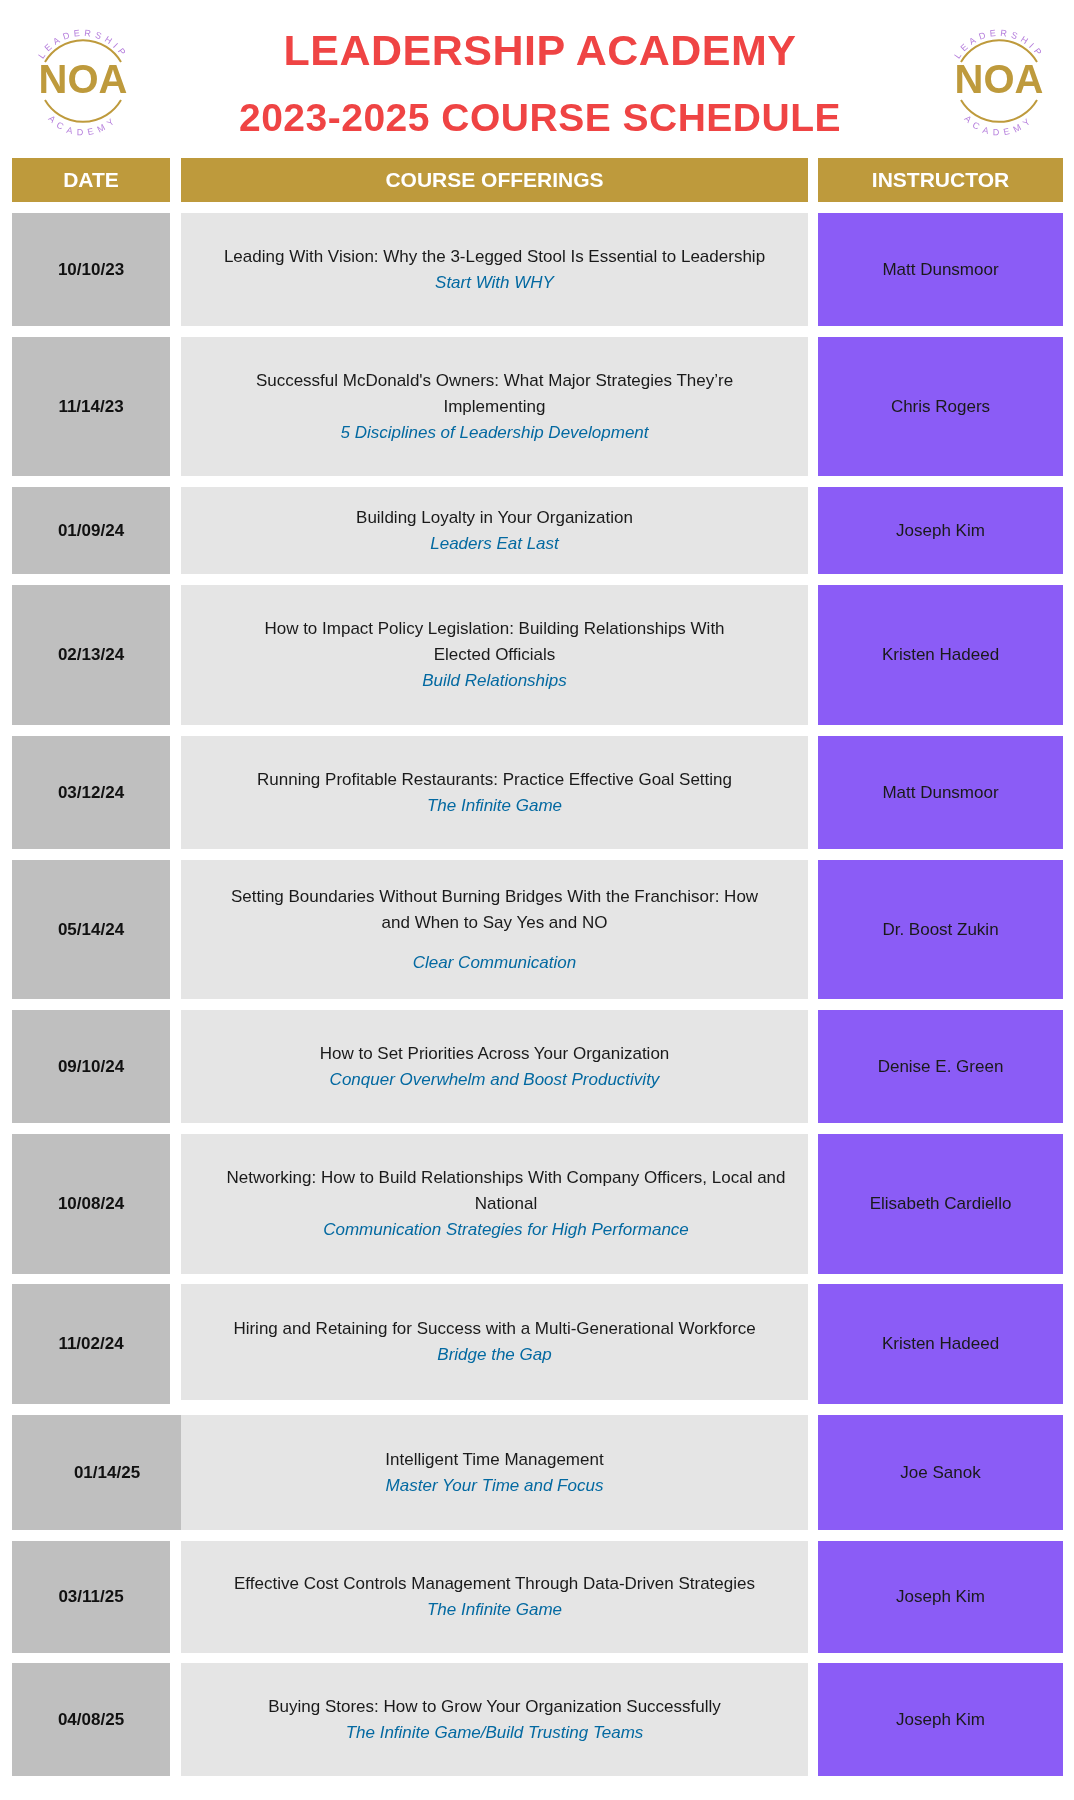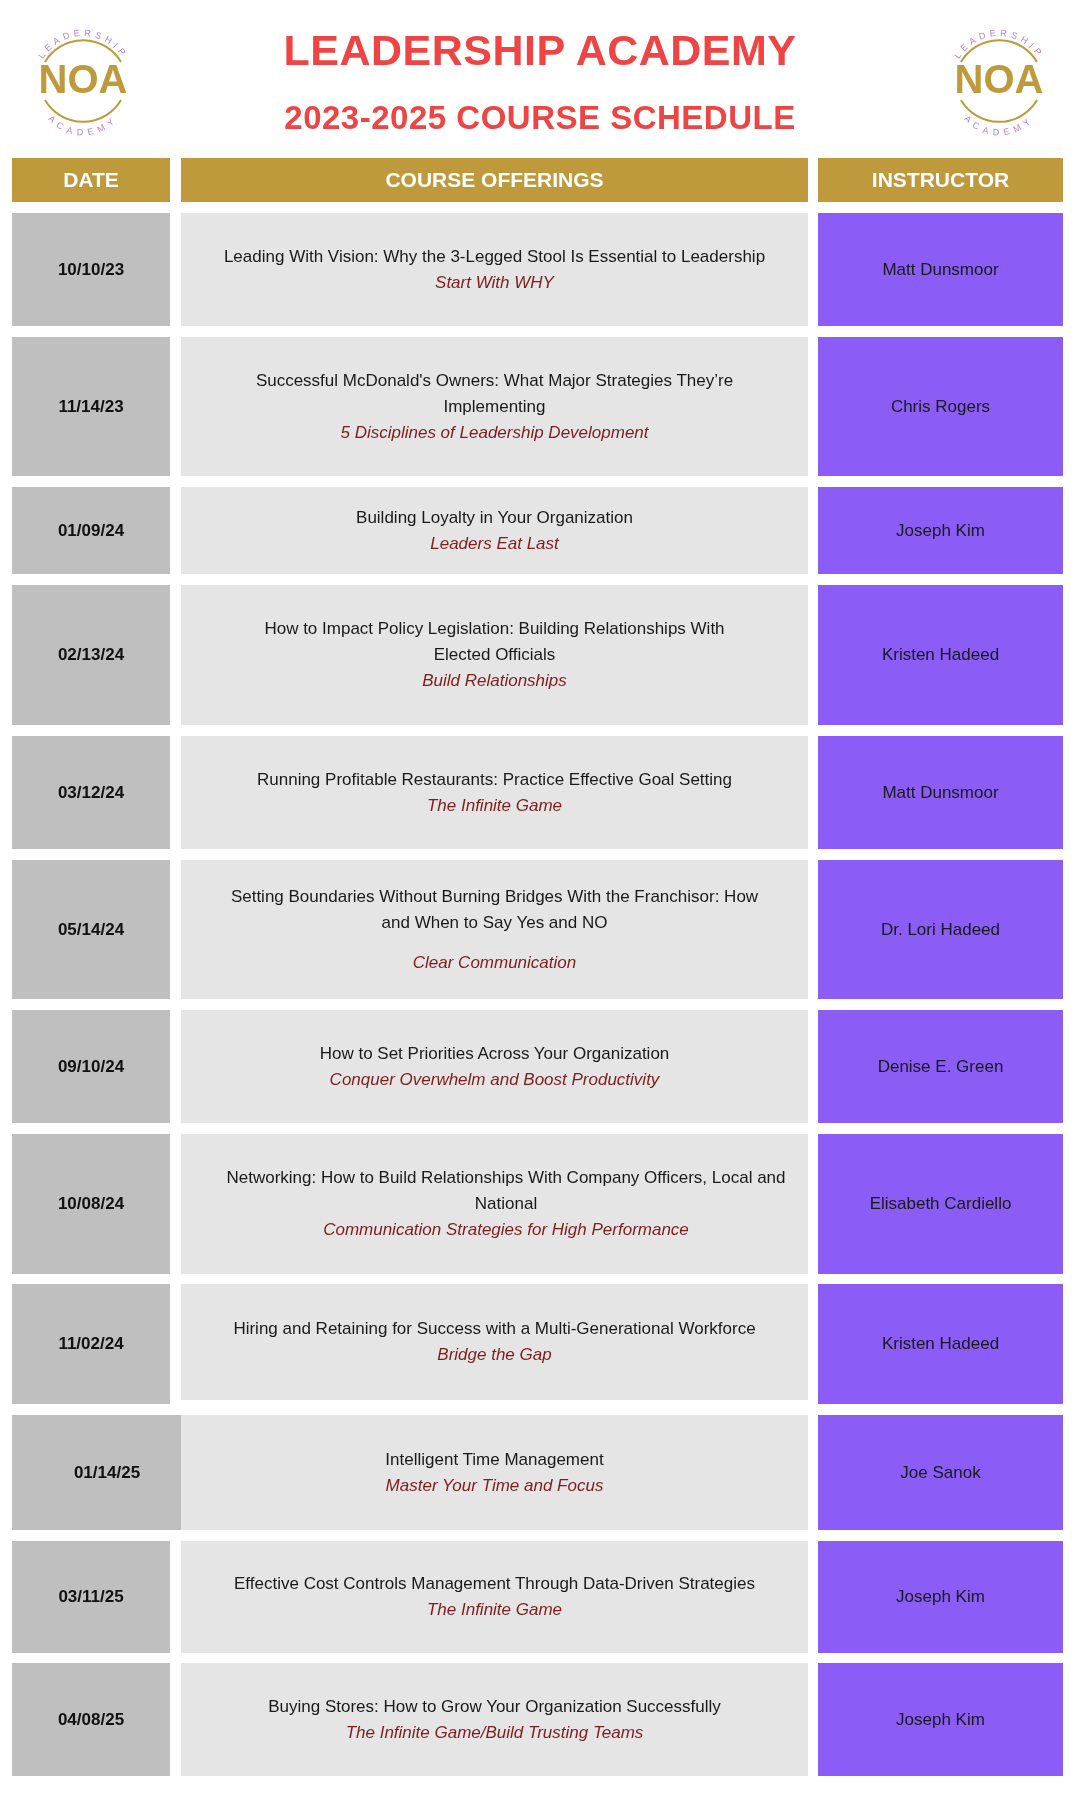--- a/index.html
+++ b/index.html
@@ -1,29 +1,29 @@
 <!DOCTYPE html>
 <html><head>
 <meta charset="utf-8">
 <style>
   html, body { margin:0; padding:0; background:#ffffff; }
   body { width:1074px; height:1800px; position:relative; overflow:hidden; font-family:"Liberation Sans", sans-serif; }
   .logo { position:absolute; width:120px; height:120px; }
   .logo svg { display:block; }
   .title { position:absolute; left:180px; width:720px; text-align:center; color:#ef4444; font-weight:bold; letter-spacing:0.5px; }
   .title-1 { top:24px; font-size:43px; line-height:52px; }
-  .title-2 { top:94px; font-size:33px; line-height:48px; }
+  .title-2 { top:94px; font-size:39px; line-height:48px; }
   .hdr { position:absolute; top:158px; height:44px; background:#BE9A3C; color:#ffffff; font-weight:bold; font-size:21px; display:flex; align-items:center; justify-content:center; }
   .col-date { left:12px; width:158px; }
   .col-course { left:181px; width:627px; }
   .col-instr { left:818px; width:245px; }
   .row-cell { position:absolute; display:flex; flex-direction:column; align-items:center; justify-content:center; text-align:center; }
   .date-cell { background:#BFBFBF; font-weight:bold; font-size:17px; color:#111; }
   .course-cell { background:#E5E5E5; color:#1a1a1a; font-size:17px; line-height:26px; padding:0 18px; box-sizing:border-box; }
-  .course-cell .sub { font-style:italic; color:#7f1d1d; }
+  .course-cell .sub { font-style:italic; color:#0369a1; }
   .instr-cell { background:#8b5cf6; font-size:17px; color:#1a1a1a; }
 </style>
 </head>
 <body>
 
 <div class="logo" style="left:23px; top:20px;">
   <svg width="120" height="120" viewBox="0 0 120 120">
     <defs>
       <path id="arcTopL" d="M 14 62 A 46 46 0 0 1 106 62"></path>
       <path id="arcBotL" d="M 20 92 A 46 46 0 0 0 100 92"></path>
@@ -128,21 +128,21 @@
     </div>
     <div>
       <div class="row-cell date-cell" style="left: 12px; width: 158px; top: 860px; height: 139px;">
         <span>05/14/24</span>
       </div>
       <div class="row-cell course-cell" style="left: 181px; width: 627px; top: 860px; height: 139px; gap: 14px;">
         <div style="max-width: 560px;">Setting Boundaries Without Burning Bridges With the Franchisor: How and When to Say Yes and NO</div>
         <div class="sub">Clear Communication</div>
       </div>
       <div class="row-cell instr-cell" style="left: 818px; width: 245px; top: 860px; height: 139px;">
-        <span>Dr. Lori Hadeed</span>
+        <span>Dr. Boost Zukin</span>
       </div>
     </div>
     <div>
       <div class="row-cell date-cell" style="left: 12px; width: 158px; top: 1010px; height: 113px;">
         <span>09/10/24</span>
       </div>
       <div class="row-cell course-cell" style="left: 181px; width: 627px; top: 1010px; height: 113px;">
         <div>How to Set Priorities Across Your Organization</div>
         <div class="sub">Conquer Overwhelm and Boost Productivity</div>
       </div>

